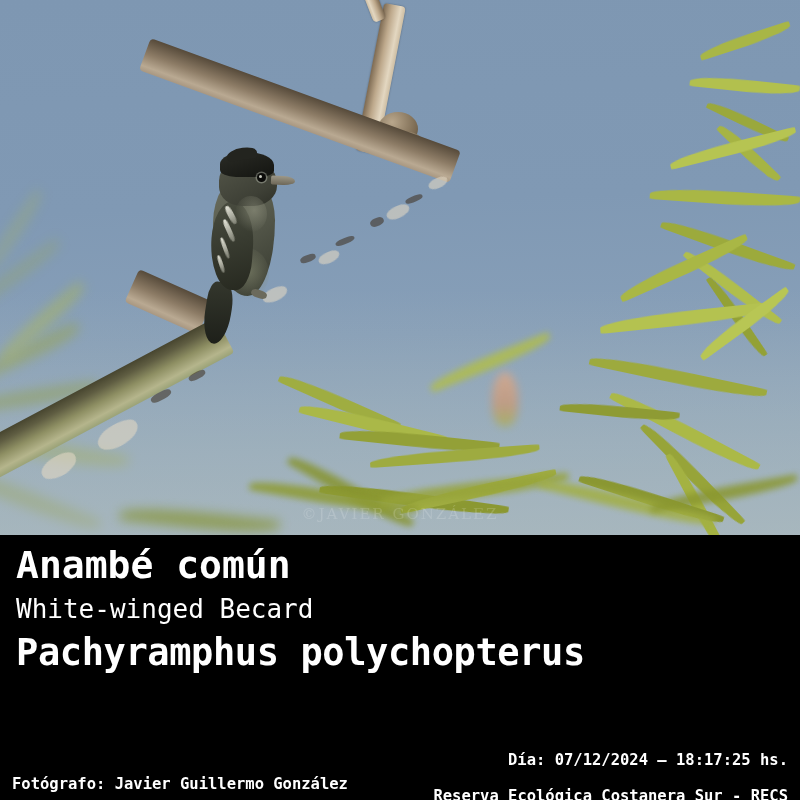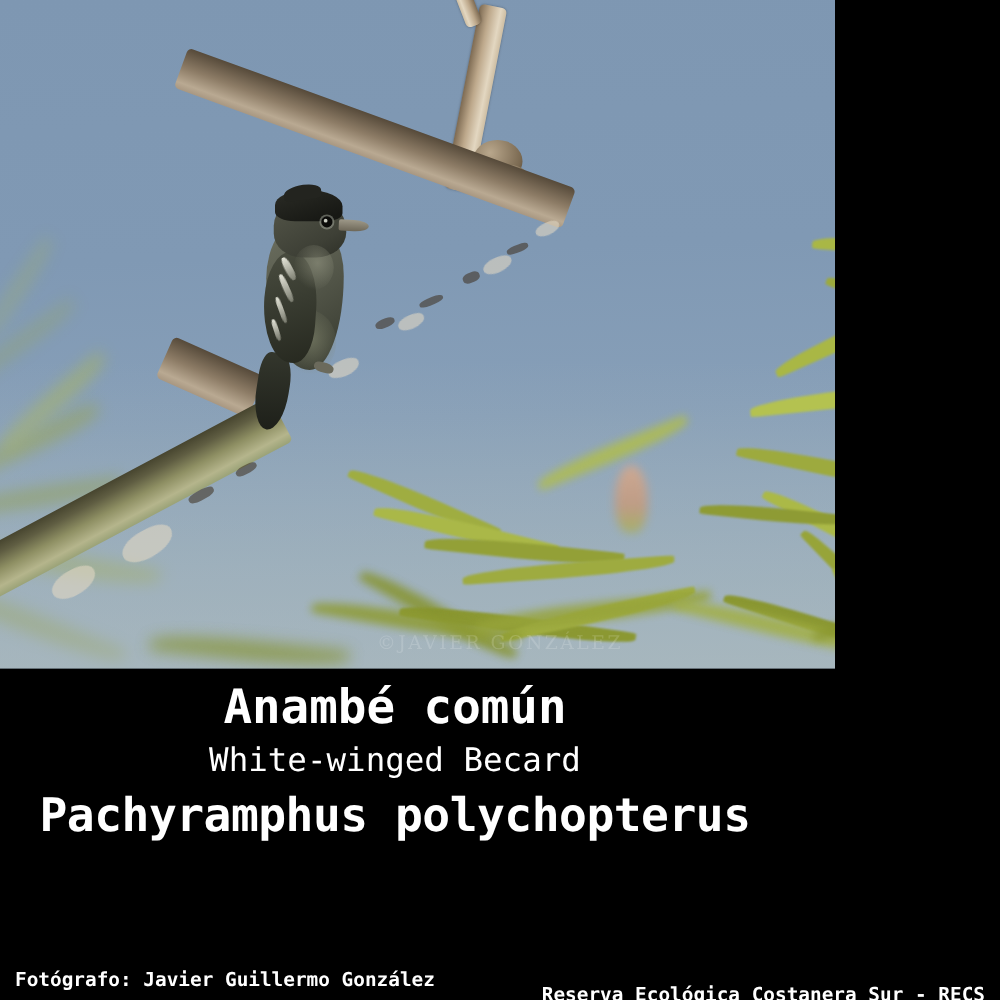--- a/index.html
+++ b/index.html
@@ -10,21 +10,21 @@
   }
   #page{
     position:relative;
     width:800px;height:800px;
     overflow:hidden;
     background:#000;
   }
 
   
   #photo{
-    position:absolute;left:0;top:0;width:668px;height:535px;
+    position:absolute;left:0;top:0;width:800px;height:535px;
     overflow:hidden;
     background:
       linear-gradient(178deg,#7e97b2 0%,#8099b4 38%,#879fb8 62%,#93a9bd 82%,#9cb0c2 100%);
   }
   .sky-haze{
     position:absolute;left:0;bottom:0;width:100%;height:46%;
     background:linear-gradient(to top,rgba(176,188,186,.55),rgba(150,170,180,0) 100%);
     pointer-events:none;
   }
 
@@ -136,21 +136,21 @@
     color:rgba(255,255,255,.16);
     font-family:"DejaVu Serif","Liberation Serif",serif;
     user-select:none;
   }
 
   
   #titlebar{
     position:absolute;left:0;top:535px;width:800px;height:195px;
     background:#000;
   }
-  #titletext{position:absolute;left:16px;top:8px;width:600px;text-align:center;}
+  #titletext{position:absolute;left:16px;top:8px;width:600px;}
   .t-line{
     color:#ffffff;white-space:nowrap;
     font-family:"DejaVu Sans Mono","Liberation Mono",monospace;
   }
   #t-common{font-size:38px;font-weight:bold;line-height:44px;letter-spacing:0px;}
   #t-english{font-size:26px;font-weight:normal;line-height:44px;letter-spacing:0px;}
   #t-latin{font-size:37px;font-weight:bold;line-height:44px;letter-spacing:-0.4px;}
 
   
   #footer{
@@ -288,16 +288,17 @@
     <div id="titletext">
       <div class="t-line" id="t-common">Anambé común</div>
       <div class="t-line" id="t-english">White-winged Becard</div>
       <div class="t-line" id="t-latin">Pachyramphus polychopterus</div>
     </div>
 
   </div>
 
   <div id="footer">
     <div class="f-line f-left" id="f-photog">Fotógrafo: Javier Guillermo González</div>
+    <div class="f-line f-right" id="f-date">Día: 07/12/2024 — 18:17:25 hs.</div>
     <div class="f-line f-right" id="f-place">Reserva Ecológica Costanera Sur - RECS</div>
   </div>
 
 </div>
 
 </body></html>

